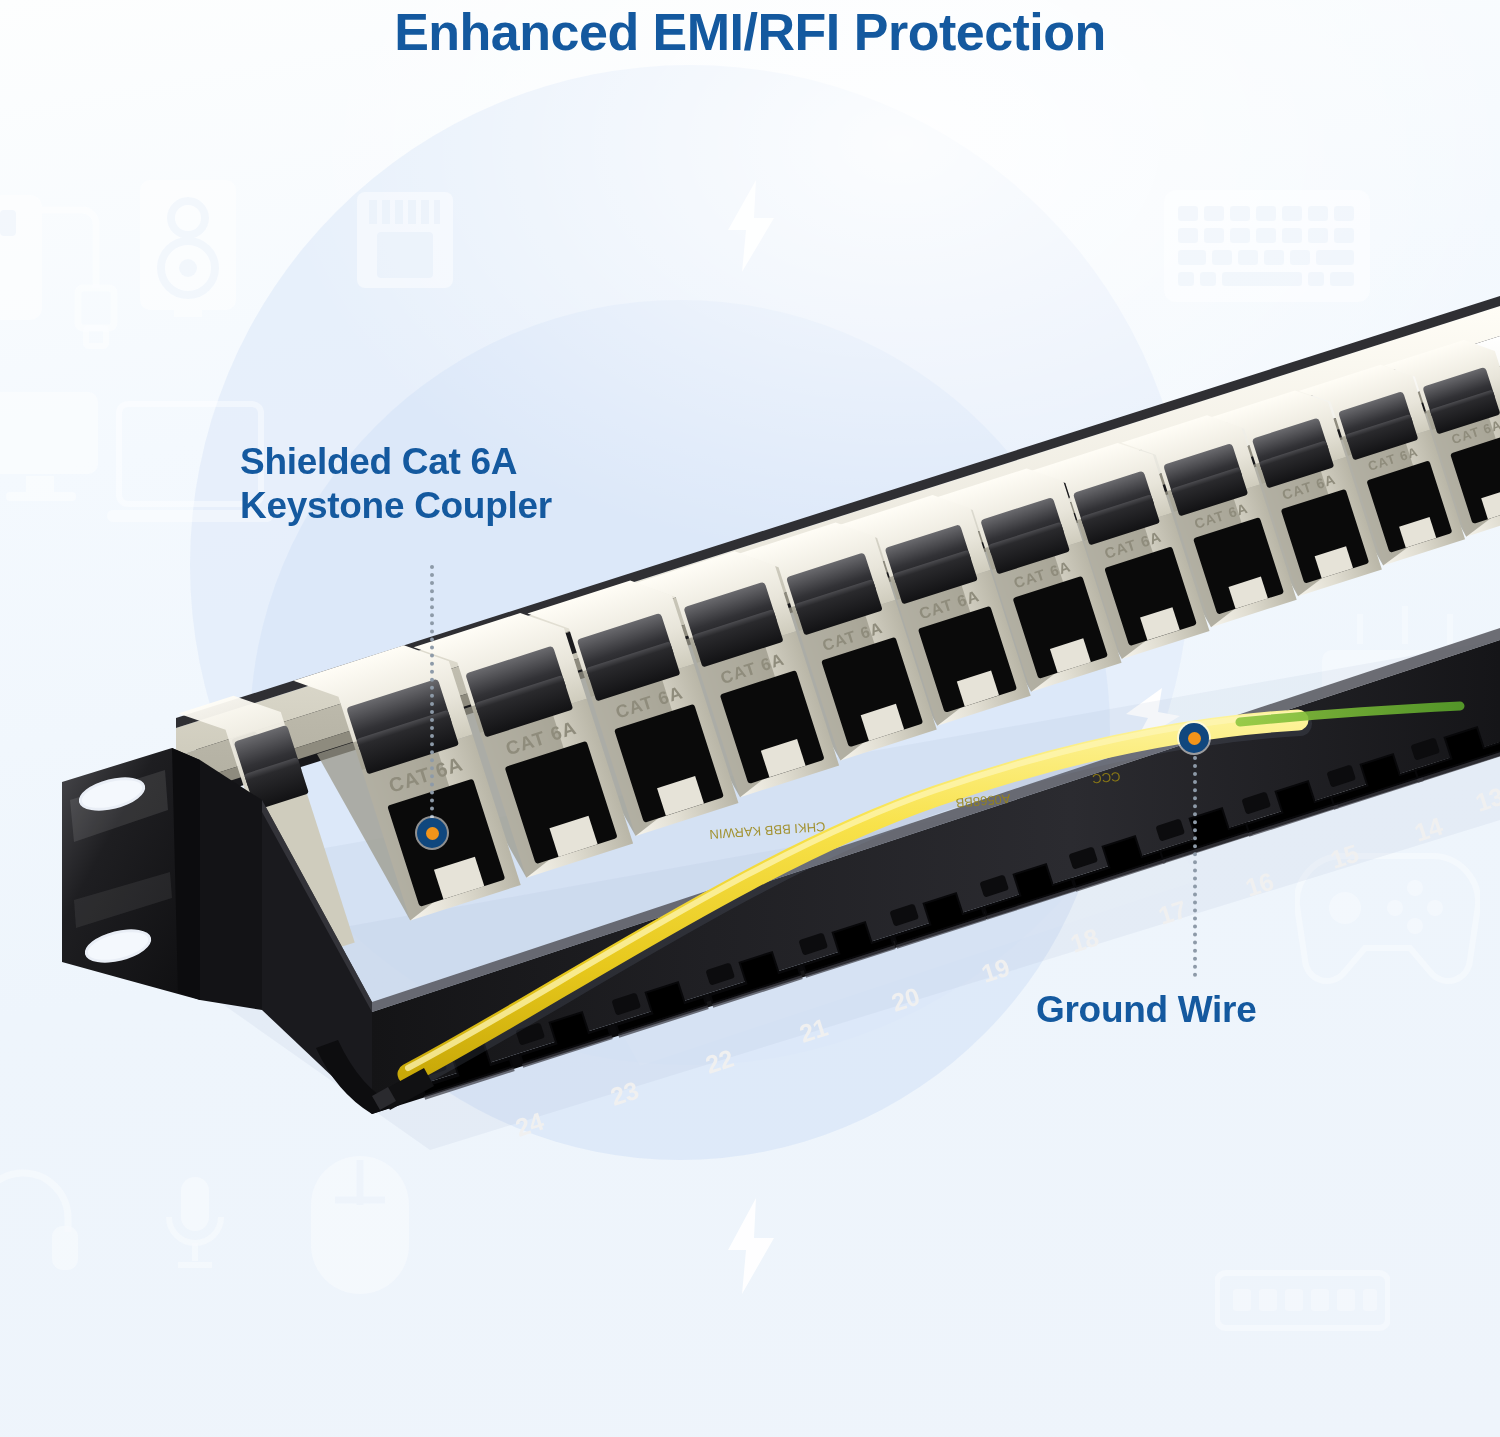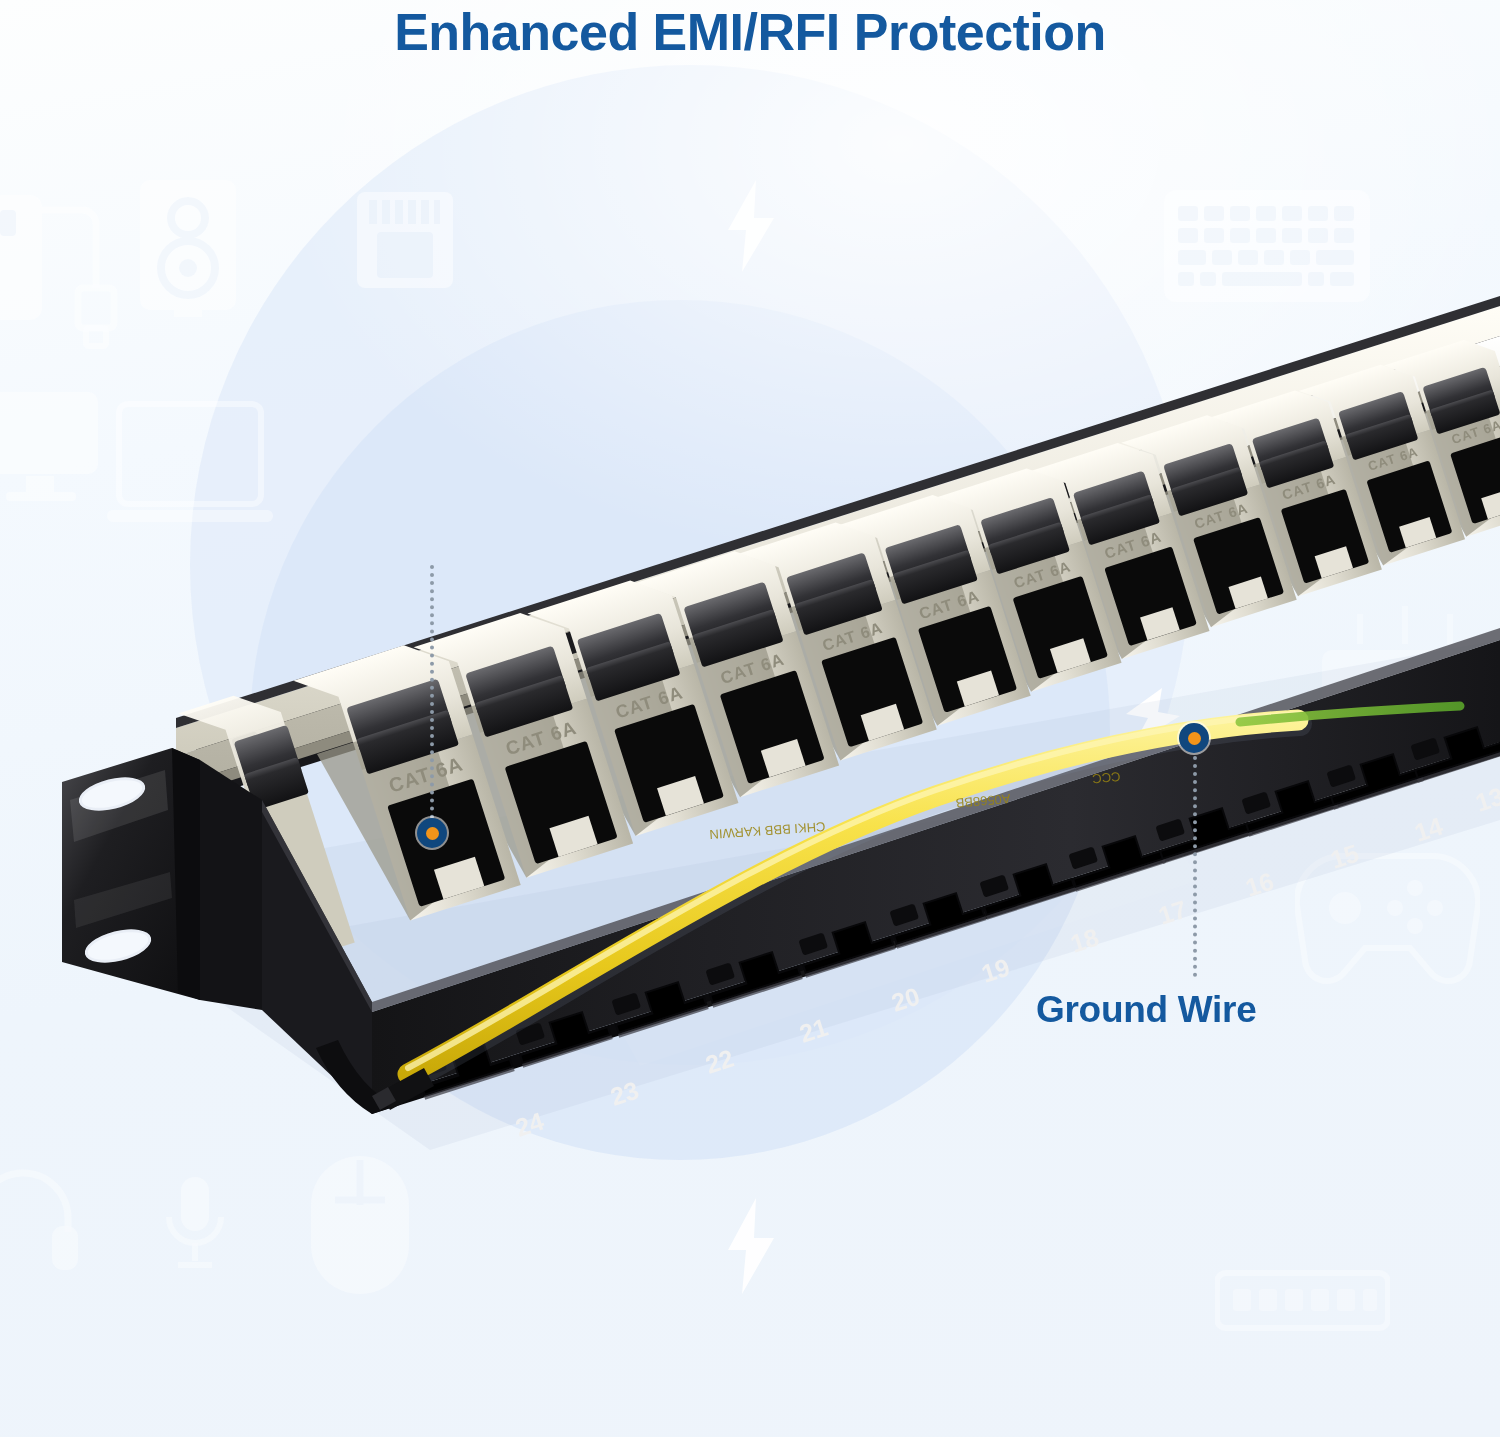--- a/index.html
+++ b/index.html
@@ -626,20 +626,24 @@
       <path d="M372 1096 l16 -9 l8 14 l-16 9 z" fill="#2a2a2e"></path>
 
       <text x="825" y="822" font-family="Liberation Sans, sans-serif" font-size="13" fill="#9a8511" transform="rotate(176 825 822)" opacity=".85">CHKI   BBB   KARWIN</text>
       <text x="1010" y="794" font-family="Liberation Sans, sans-serif" font-size="13" fill="#9a8511" transform="rotate(175 1010 794)" opacity=".85">A0568BB</text>
       <text x="1120" y="772" font-family="Liberation Sans, sans-serif" font-size="13" fill="#9a8511" transform="rotate(175 1120 772)" opacity=".85">CCC</text>
 
     </g>
   </svg>
   </div>
 
+  <div class="callout-label" id="callout-keystone">
+    <div>Shielded Cat 6A</div>
+    <div>Keystone Coupler</div>
+  </div>
   <div class="leader" id="leader-keystone"></div>
   <div class="marker" id="marker-keystone"></div>
 
   <div class="callout-label" id="callout-ground">
     <div>Ground Wire</div>
   </div>
   <div class="leader" id="leader-ground"></div>
   <div class="marker" id="marker-ground"></div>
 
 </div>

